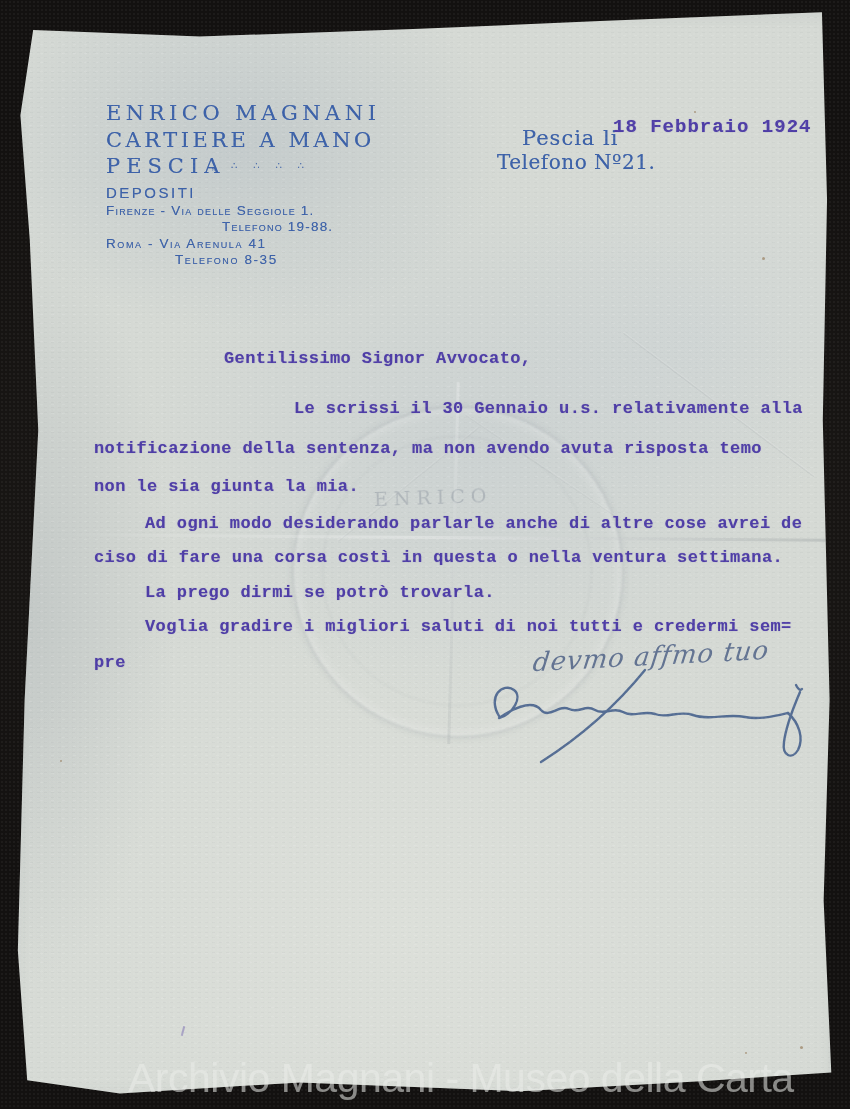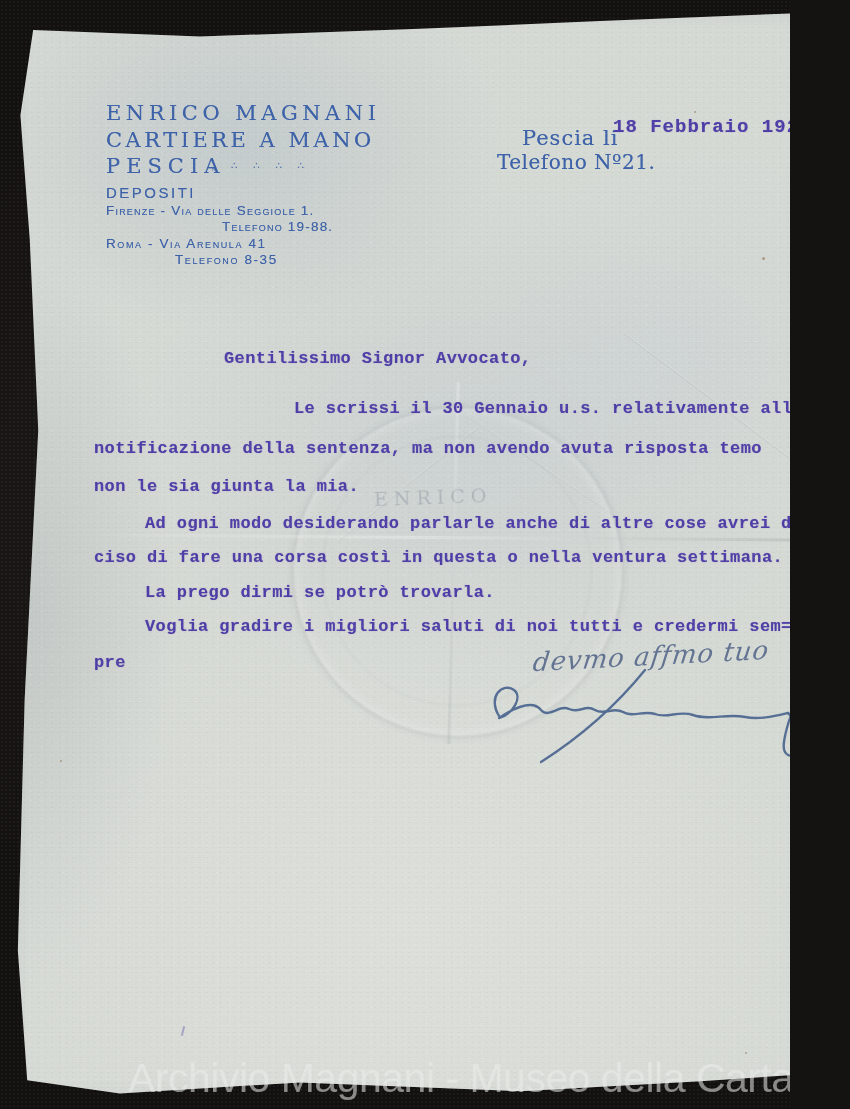--- a/index.html
+++ b/index.html
@@ -1,17 +1,17 @@
 <!DOCTYPE html>
 <html><head>
 <meta charset="utf-8">
 <style>
   html,body{margin:0;padding:0;background:#151311;}
   .stage{
-    position:relative;width:790px;height:1109px;overflow:hidden;
+    position:relative;width:850px;height:1109px;overflow:hidden;
     background:
       radial-gradient(ellipse 900px 700px at 50% 45%, #201d1a 0%, #131110 70%),
       #131110;
     font-family:"Liberation Sans",sans-serif;
   }
   .stage::after{ 
     content:"";position:absolute;inset:0;pointer-events:none;
     background-image:radial-gradient(rgba(255,255,255,0.045) 1px, transparent 1.3px);
     background-size:4px 4px;
   }

